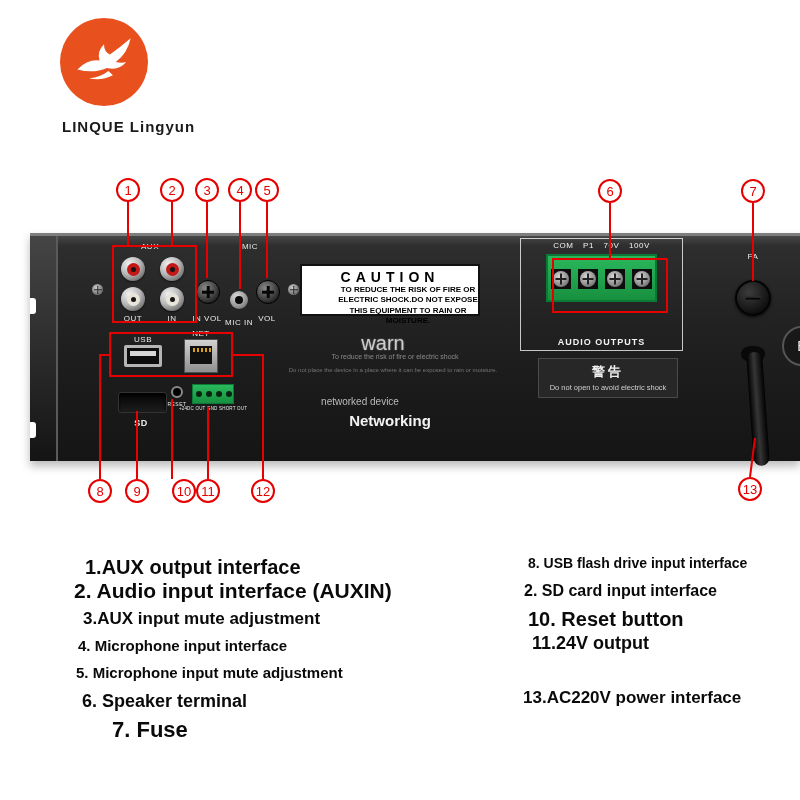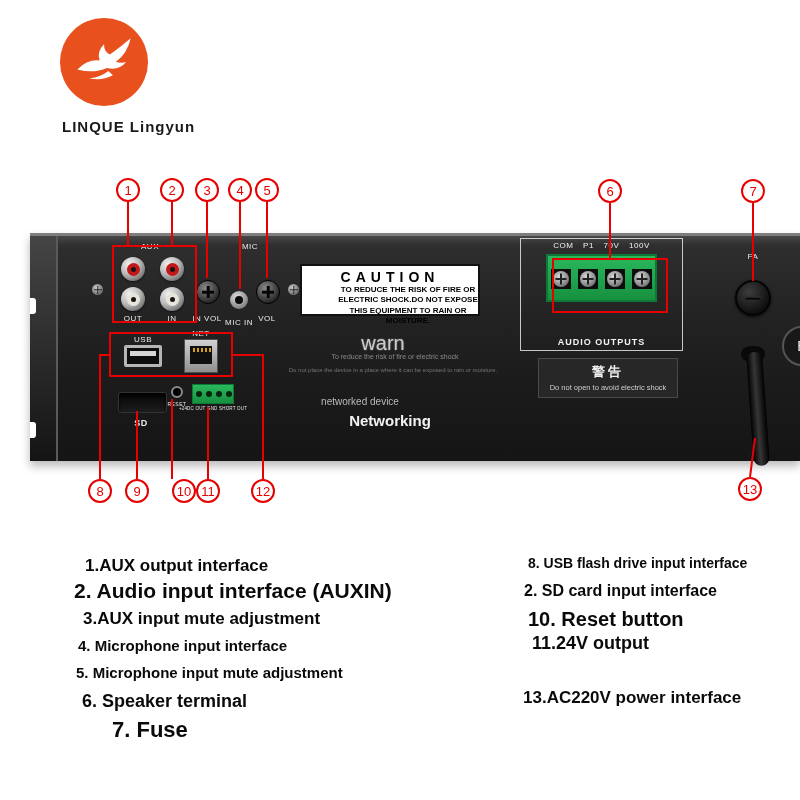--- a/index.html
+++ b/index.html
@@ -127,21 +127,21 @@
 
   
   .cable-boot { position:absolute; left:741px; top:346px; width:24px; height:16px; border-radius:45%;
                 background:#090909; }
   .power-cable { position:absolute; left:746px; top:352px; width:16px; height:114px; border-radius:8px;
                  background:linear-gradient(90deg,#000 0%,#363636 45%,#000 100%);
                  transform:rotate(-4deg); transform-origin:50% 0; }
 
   
   .legend-item { position:absolute; font-weight:bold; color:#0a0a0a; white-space:nowrap; }
-  .l1 { left:85px;  top:556px; font-size:17px; }
+  .l1 { left:85px;  top:556px; font-size:20px; }
   .l2 { left:74px;  top:579px; font-size:21px; }
   .l3 { left:83px;  top:609px; font-size:17px; }
   .l4 { left:78px;  top:637px; font-size:15px; }
   .l5 { left:76px;  top:664px; font-size:15px; }
   .l6 { left:82px;  top:691px; font-size:18px; }
   .l7 { left:112px; top:717px; font-size:22px; }
   .r1 { left:528px; top:555px; font-size:14px; }
   .r2 { left:524px; top:582px; font-size:16px; }
   .r3 { left:528px; top:608px; font-size:20px; }
   .r4 { left:532px; top:633px; font-size:18px; }

